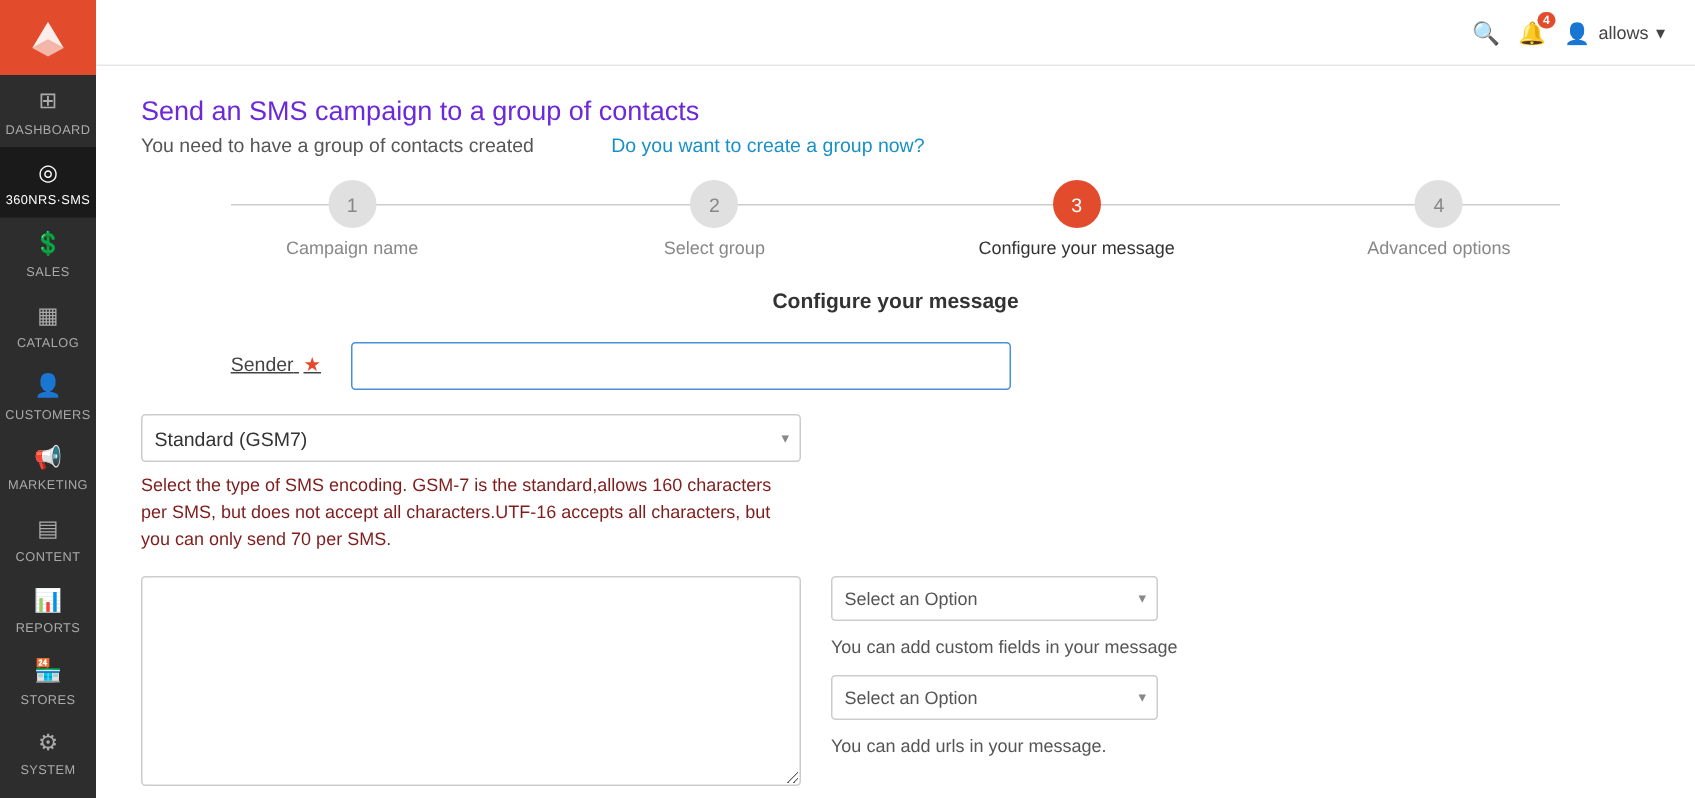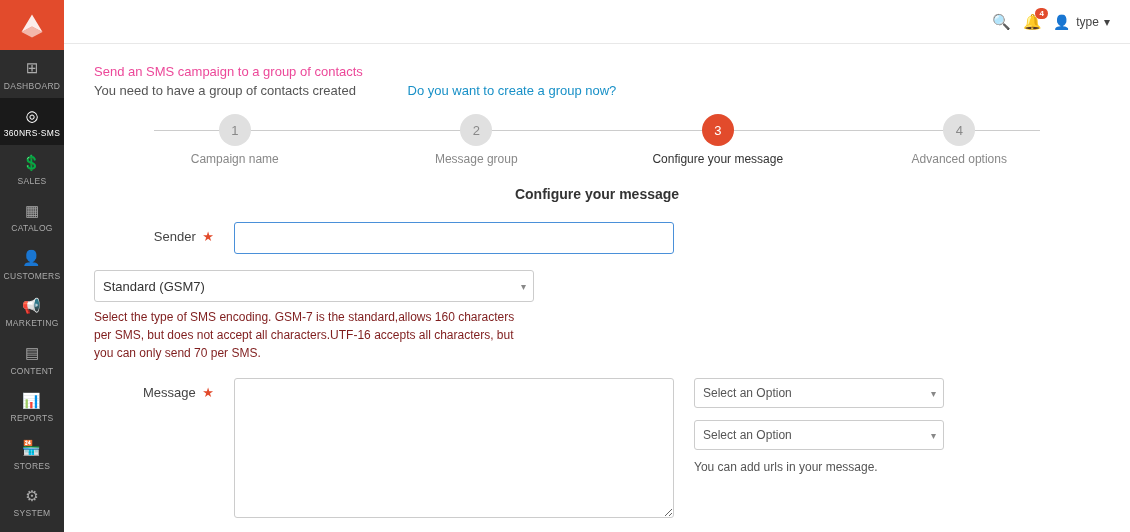--- a/index.html
+++ b/index.html
@@ -98,22 +98,22 @@
       flex: 1;
     }
 
     .page-title {
       font-size: 22px;
       font-weight: 400;
       color: #333;
       margin-bottom: 6px;
     }
     .page-subtitle {
-      font-size: 13px;
-      color: #ec4899;
+      font-size: 18px;
+      color: #6d28d9;
       margin-bottom: 4px;
     }
     .page-link-text {
       font-size: 13px;
       color: #555;
       margin-bottom: 16px;
     }
     .page-link-text a {
       color: #1890c7;
       text-decoration: none;
@@ -185,20 +185,21 @@
       margin-bottom: 16px;
       gap: 20px;
     }
     .form-label {
       width: 120px;
       font-size: 13px;
       color: #444;
       padding-top: 7px;
       flex-shrink: 0;
       text-align: right;
+      text-decoration: underline;
     }
     .required-star { color: #e24b2c; margin-left: 3px; }
     .form-field { flex: 1; }
 
     .text-input {
       width: 100%;
       max-width: 440px;
       height: 32px;
       border: 1px solid #4a90d9;
       border-radius: 3px;
@@ -267,21 +268,21 @@
     .message-sidebar {
       flex: 1;
       display: flex;
       flex-direction: column;
       gap: 8px;
     }
 
     .small-select-wrapper {
       position: relative;
       display: inline-block;
-      width: 250px;
+      width: 218px;
     }
     .small-select {
       width: 100%;
       height: 30px;
       border: 1px solid #ccc;
       border-radius: 3px;
       padding: 0 28px 0 8px;
       font-size: 12px;
       color: #555;
       background: #fff;
@@ -365,21 +366,21 @@
 <div class="main">
 
   <div class="topbar">
     <span class="topbar-search">🔍</span>
     <div class="topbar-notif">
       🔔
       <span class="notif-badge">4</span>
     </div>
     <div class="topbar-user">
       <span class="topbar-user-icon">👤</span>
-      <span>type</span>
+      <span>allows</span>
       <span>▾</span>
     </div>
   </div>
 
   <div class="page-content">
 
     <p class="page-subtitle">Send an SMS campaign to a group of contacts</p>
     <p class="page-link-text">
       <span>You need to have a group of contacts created </span>
       <a href="#">Do you want to create a group now?</a>
@@ -389,21 +390,21 @@
       <div class="step">
         <div class="step-circle">
           <span>1</span>
         </div>
         <span class="step-label">Campaign name</span>
       </div>
       <div class="step">
         <div class="step-circle">
           <span>2</span>
         </div>
-        <span class="step-label">Message group</span>
+        <span class="step-label">Select group</span>
       </div>
       <div class="step active">
         <div class="step-circle active">
           <span>3</span>
         </div>
         <span class="step-label">Configure your message</span>
       </div>
       <div class="step">
         <div class="step-circle">
           <span>4</span>
@@ -431,33 +432,30 @@
             <option>Standard (GSM7)</option>
             <option>UTF-16</option>
           </select>
           <span class="select-arrow">▾</span>
         </div>
         <p class="help-text">Select the type of SMS encoding. GSM-7 is the standard,allows 160 characters per SMS, but does not accept all characters.UTF-16 accepts all characters, but you can only send 70 per SMS.</p>
       </div>
     </div>
 
     <div class="message-row">
-      <div class="form-label" style="padding-top:7px;">
-        <span>Message</span>
-        <span class="required-star">★</span>
-      </div>
       <textarea class="message-textarea" style=""></textarea>
       <div class="message-sidebar">
 
         <div class="small-select-wrapper">
           <select class="small-select">
             <option>Select an Option</option>
           </select>
           <span class="small-select-arrow">▾</span>
         </div>
+        <p class="sidebar-help">You can add custom fields in your message</p>
 
         <div class="small-select-wrapper" style="margin-top:4px;">
           <select class="small-select">
             <option>Select an Option</option>
           </select>
           <span class="small-select-arrow">▾</span>
         </div>
         <p class="sidebar-help">You can add urls in your message.</p>
 
       </div>

